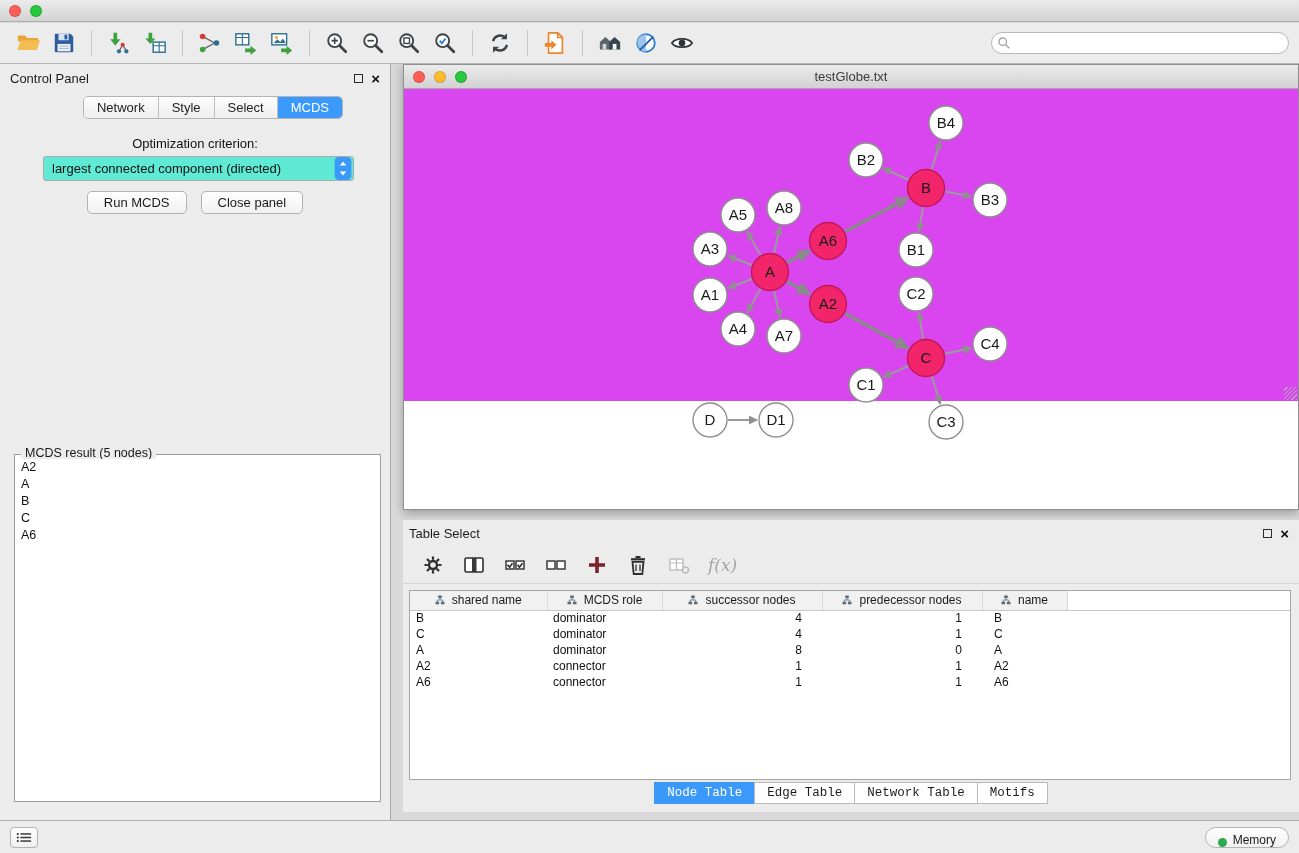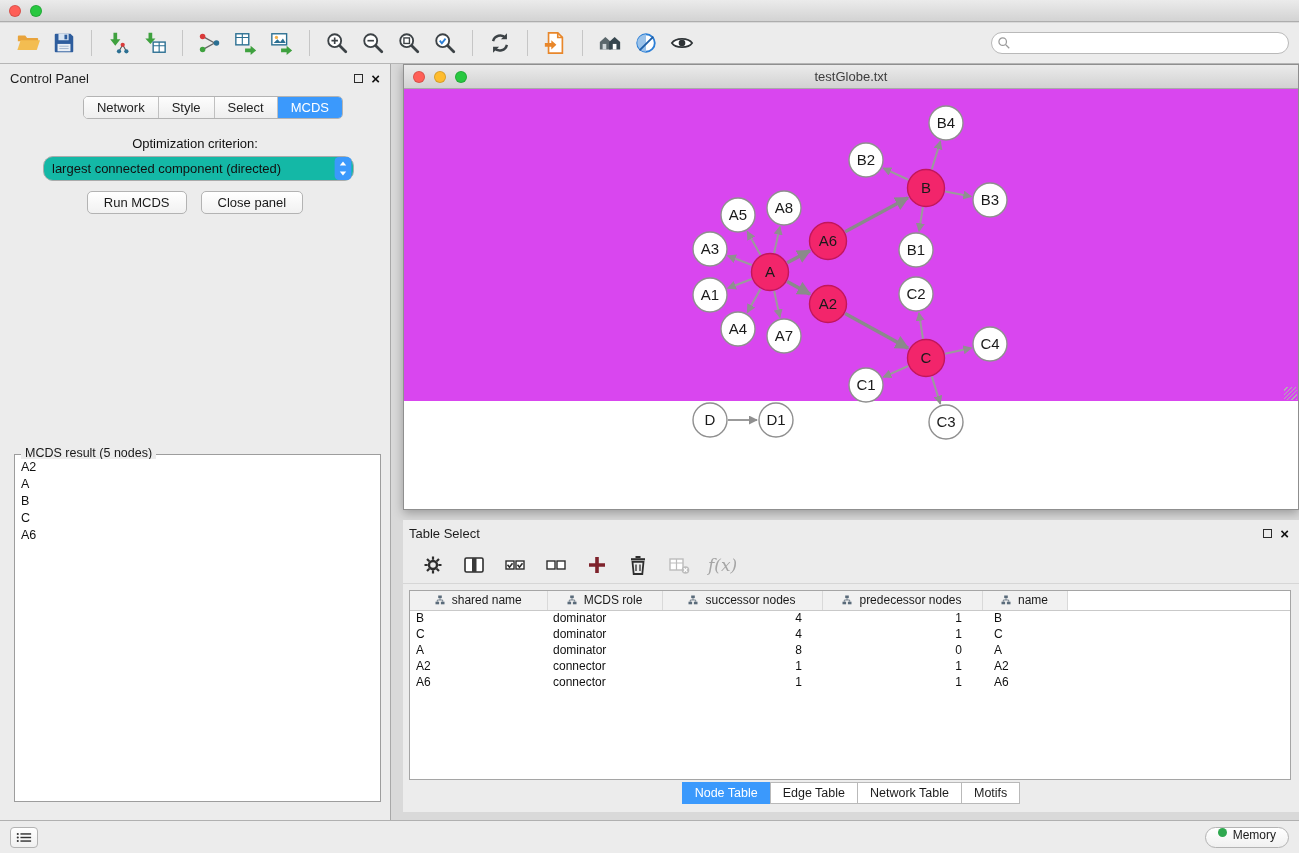--- a/index.html
+++ b/index.html
@@ -44,22 +44,22 @@
   .cp-tabs { position:absolute; top:32px; left:0; right:0; display:flex; justify-content:center;padding-left:36px; }
   .seg-wrap { display:inline-flex; border:1px solid #b3b3b3; border-radius:5px; overflow:hidden;
               background:#fff; }
   .seg { padding:3px 13px; font-size:13px; border:none; cursor:pointer; color:#222;
          background:linear-gradient(#fdfdfd,#eee); border-right:1px solid #c0c0c0;
          font-family:"Liberation Sans", sans-serif; }
   .seg:last-child { border-right:none; }
   .seg.selected { background:#3b99fc; color:#fff; }
 
   .opt-label { position:absolute; top:72px; left:0; right:0; text-align:center; color:#101010; }
-  .combo { position:absolute; top:92px; left:43px; width:311px; height:25px; background:#14b8a6;
-           border:1px solid #ababab; border-radius:10px; display:flex; align-items:center; cursor:pointer; }
+  .combo { position:absolute; top:92px; left:43px; width:311px; height:25px; background:#5eead4;
+           border:1px solid #ababab; border-radius:3px; display:flex; align-items:center; cursor:pointer; }
   .combo-text { flex:1; padding-left:8px; font-size:13px; color:#111; white-space:nowrap; overflow:hidden; }
   .combo-stepper { width:18px; height:23px; margin-right:1px; flex:0 0 auto; }
   .combo-stepper svg { width:100%; height:100%; display:block; }
 
   .cp-buttons { position:absolute; top:127px; left:0; right:0; display:flex; justify-content:center; gap:14px; }
   .mac-btn { height:23px; padding:0 16px; border:1px solid #b3b3b3; border-radius:5px;
              background:linear-gradient(#ffffff,#f1f1f1); font-size:13px; color:#1a1a1a; cursor:pointer;
              font-family:"Liberation Sans", sans-serif; }
 
   .result-field { position:absolute; top:390px; left:14px; right:9px; bottom:18px;
@@ -96,31 +96,31 @@
   table.node-table th { height:19px; background:#f1f1f1; border-bottom:1px solid #c9c9c9;
                         border-right:1px solid #d9d9d9; font-weight:400; color:#1a1a1a; }
   table.node-table th .hdr-inner { display:flex; align-items:center; justify-content:center; gap:7px; }
   table.node-table th.filler { background:#fff; border-right:none; }
   table.node-table td { height:16px; padding:0 6px; color:#101010; white-space:nowrap; overflow:hidden; }
   td.num { text-align:right; padding-right:20px !important; }
   td.name-col { padding-left:12px !important; }
 
   .tp-tabs { position:absolute; bottom:8px; left:0; right:0; display:flex; justify-content:center; }
   .tp-tab { padding:3px 12px; font-size:12.5px; background:#fff; border:1px solid #b9b9b9;
-            border-right:none; cursor:pointer; color:#1c1c1c; font-family:Liberation Sans, sans-serif; }
+            border-right:none; cursor:pointer; color:#1c1c1c; font-family:Liberation Mono, monospace; }
   .tp-tab:last-child { border-right:1px solid #b9b9b9; }
   .tp-tab.selected { background:#3b99fc; color:#fff; border-color:#3b99fc; }
 
   
   .statusbar { position:absolute; bottom:0; left:0; width:100%; height:33px; background:#ececec;
                border-top:1px solid #b0b0b0; display:flex; align-items:center; padding:0 10px; }
   .status-left-btn { width:28px; height:21px; border:1px solid #b3b3b3; border-radius:4px;
                      background:linear-gradient(#fff,#f0f0f0); cursor:pointer; padding:2px 5px; }
   .status-left-btn svg { width:100%; height:100%; display:block; }
-  .memory-btn { margin-left:auto; height:21px; padding:0 12px; display:flex; align-items:flex-start; gap:6px;
+  .memory-btn { margin-left:auto; height:21px; padding:0 12px; display:flex; align-items:flex-end; gap:6px;
                 border:1px solid #b3b3b3; border-radius:11px; background:linear-gradient(#fff,#f0f0f0);
                 font-size:12px; color:#1a1a1a; cursor:pointer; font-family:"Liberation Sans", sans-serif; }
   .memory-dot { width:9px; height:9px; border-radius:50%; background:#2fa84f; display:inline-block; }
 </style>
 </head>
 <body>
 
 <div class="titlebar">
   <span class="traffic t-red"></span>
   <span class="traffic t-green"></span>

